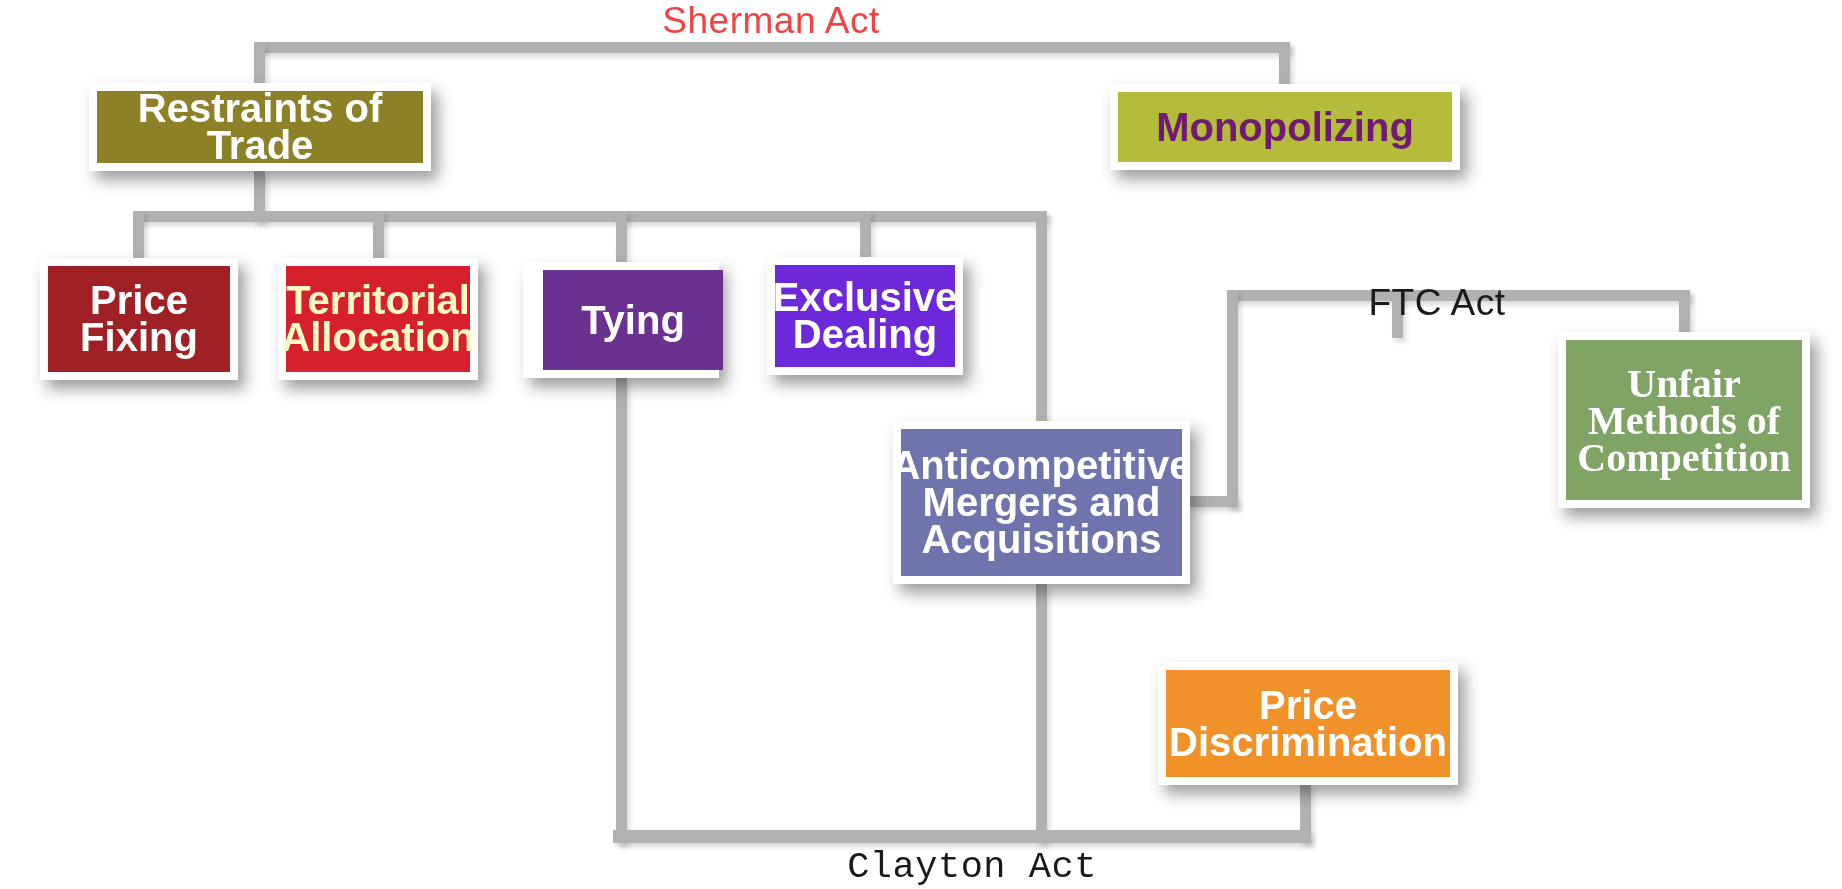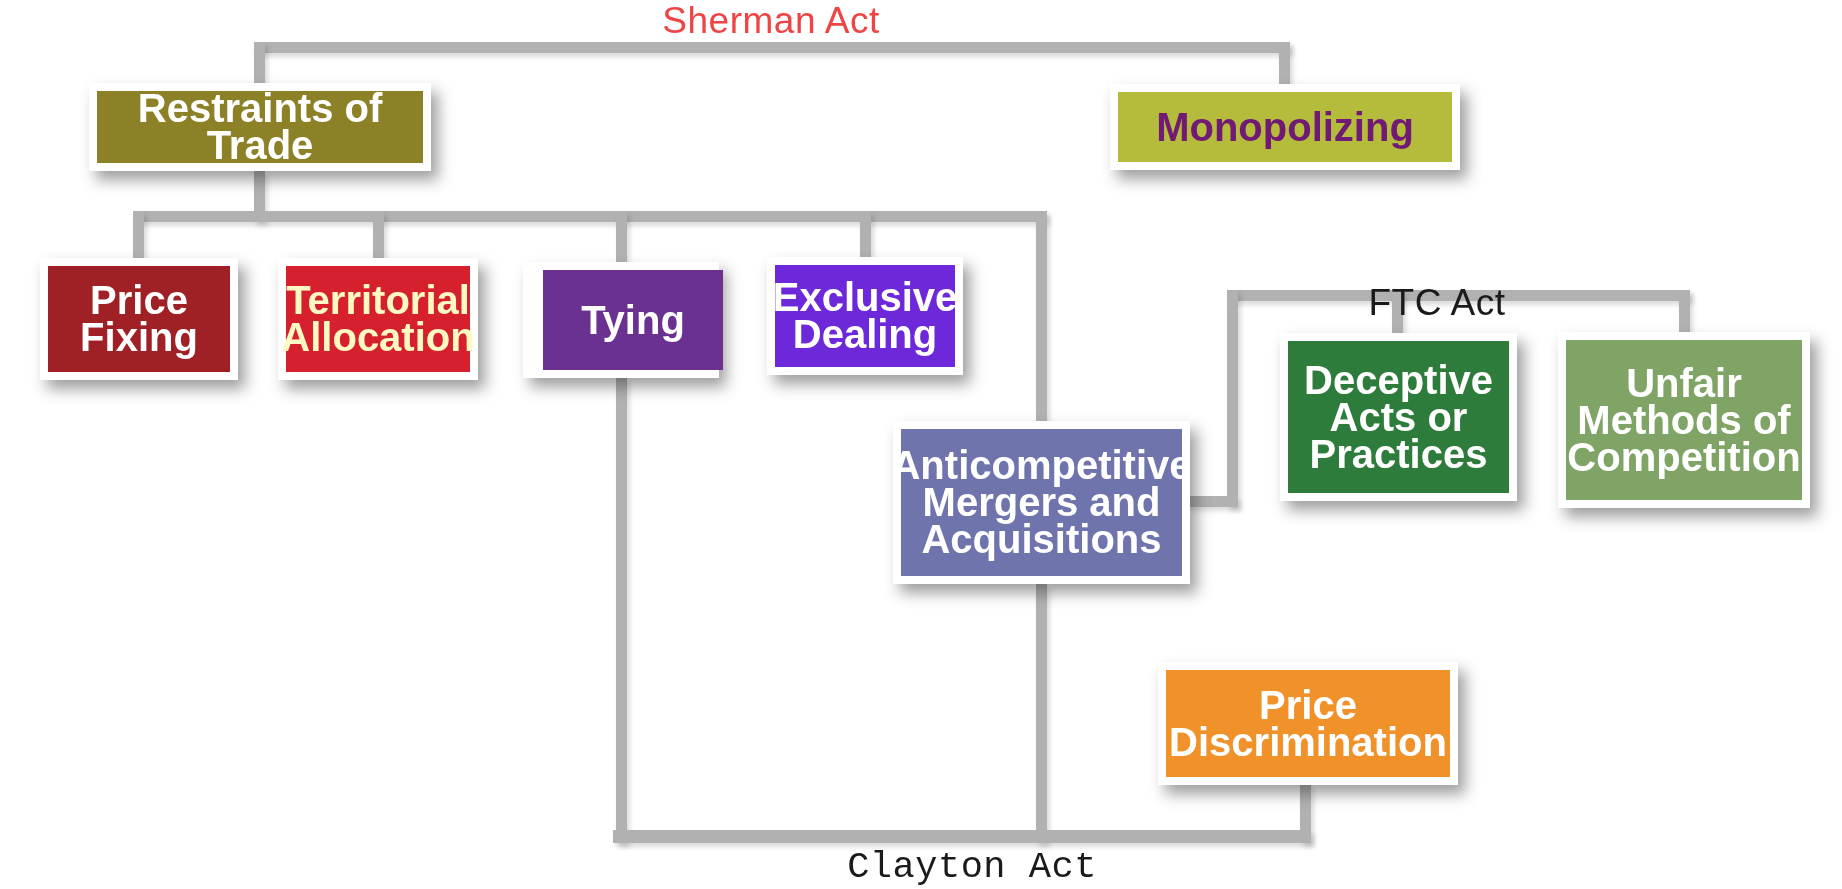--- a/index.html
+++ b/index.html
@@ -140,30 +140,23 @@
   </div>
 
   <div class="node" id="box-anticompetitive">
     <div class="node-inner" style="background: rgb(111, 116, 173);">
       <span style="color: rgb(255, 255, 255);">Anticompetitive
 Mergers and
 Acquisitions</span>
     </div>
   </div>
 
-  <div class="node" id="box-deceptive">
-    <div class="node-inner" style="background: rgb(46, 124, 60);">
-      <span style="color: rgb(255, 255, 255);">Deceptive
-Acts or
-Practices</span>
-    </div>
-  </div>
 
   <div class="node" id="box-unfair">
-    <div class="node-inner" style="background: rgb(127, 164, 102);">
+    <div class="node-inner" style="background: rgb(127, 164, 102); font-family: Liberation Serif, serif;">
       <span style="color: rgb(255, 255, 255);">Unfair
 Methods of
 Competition</span>
     </div>
   </div>
 
   <div class="node" id="box-price-discrim">
     <div class="node-inner" style="background: rgb(240, 146, 41);">
       <span style="color: rgb(255, 255, 255);">Price
 Discrimination</span>

